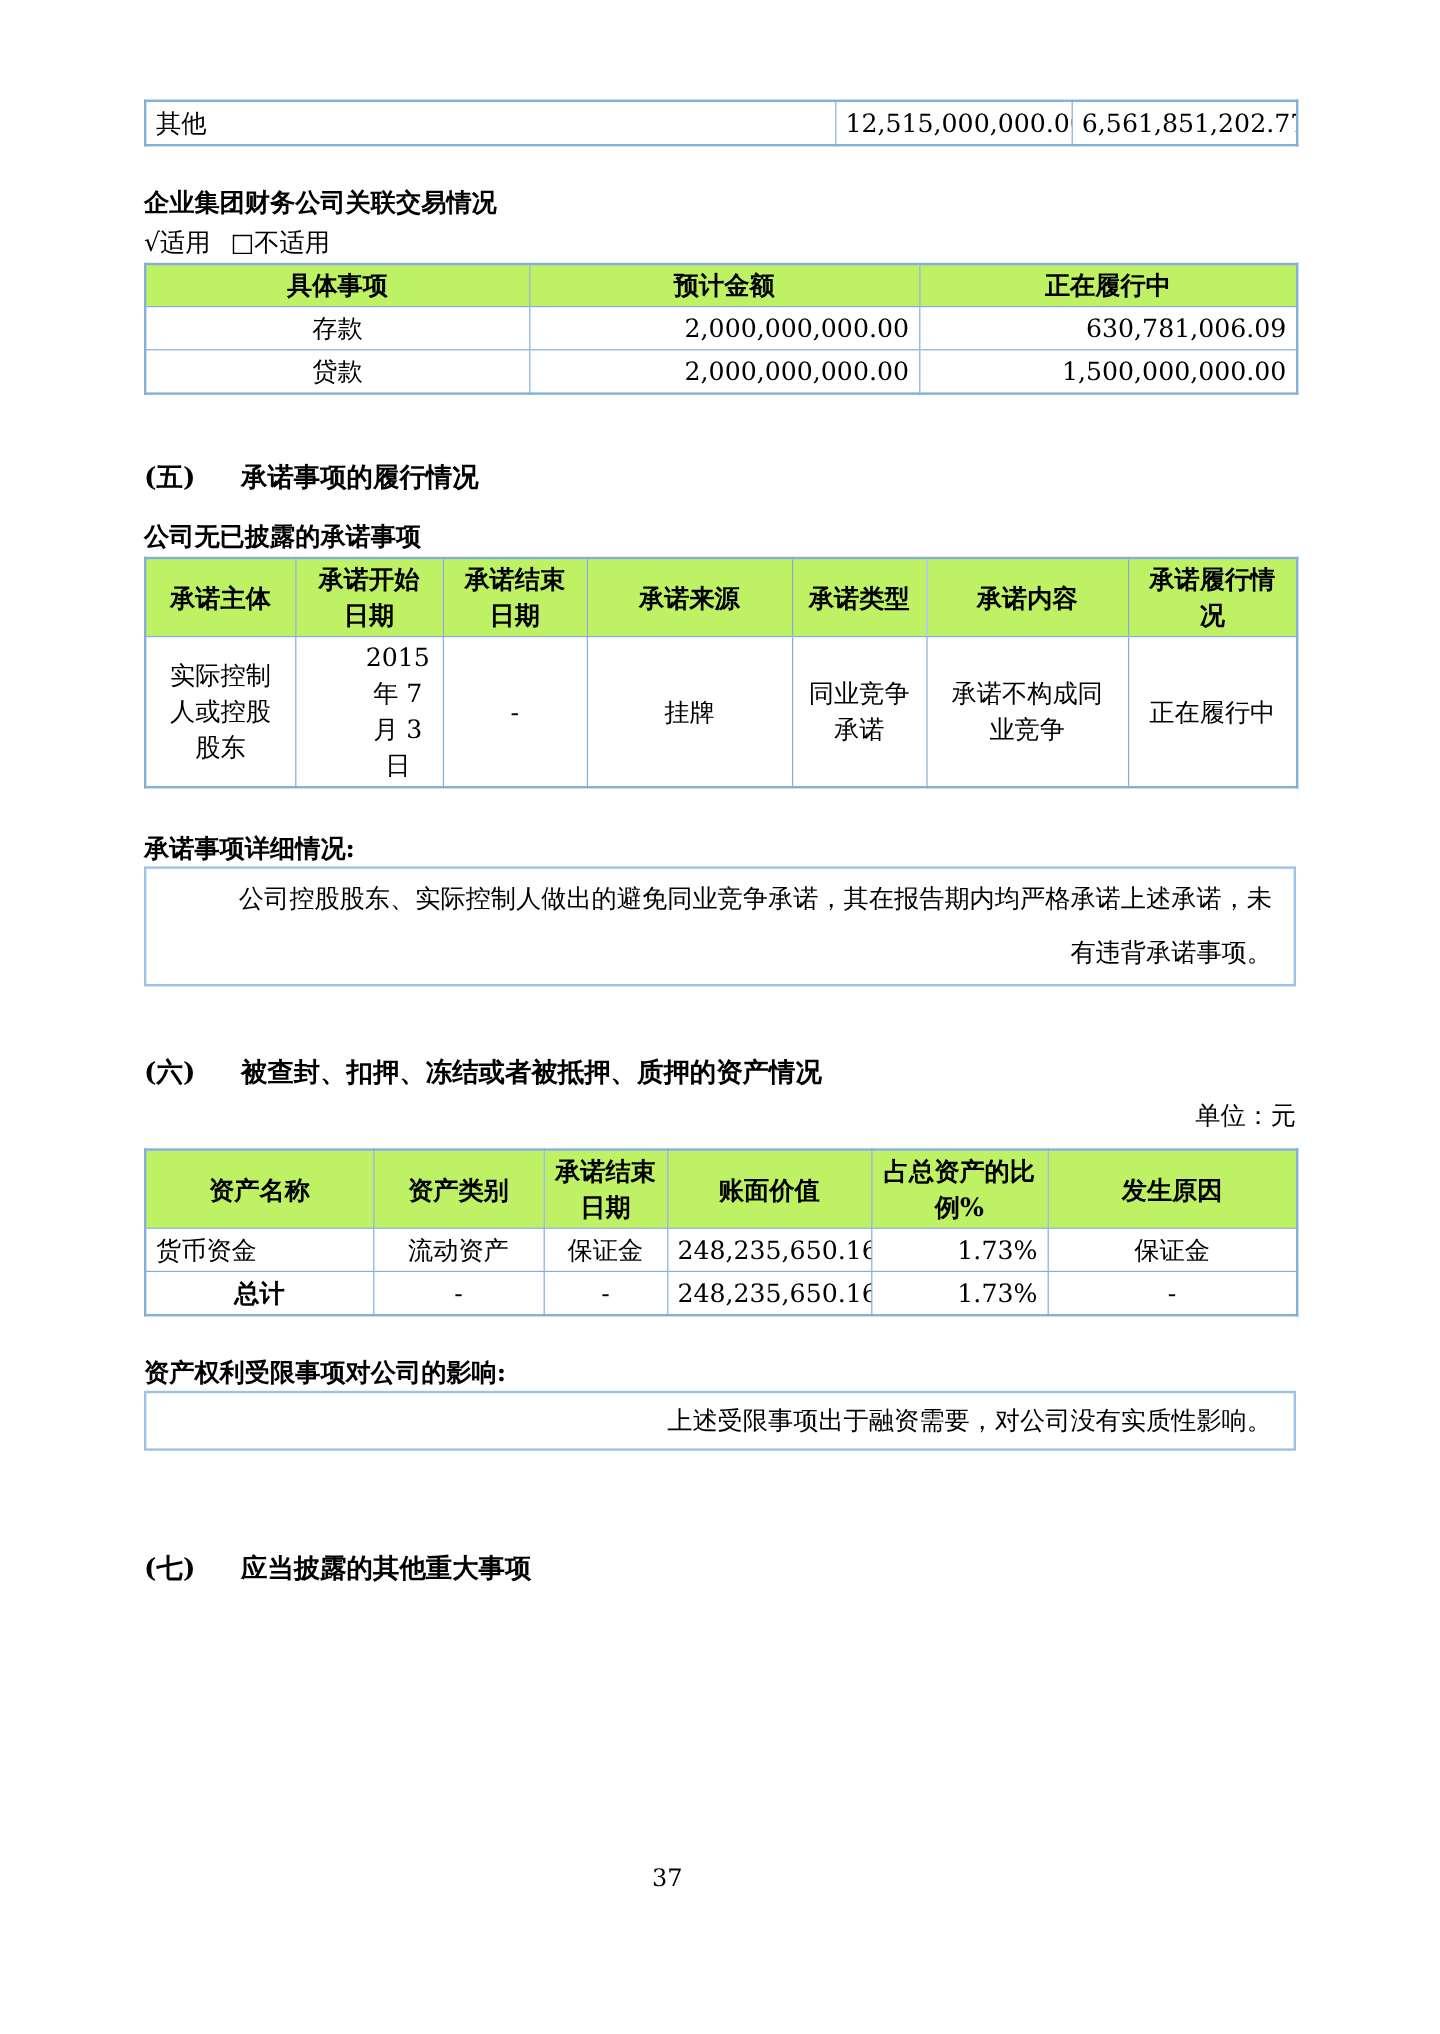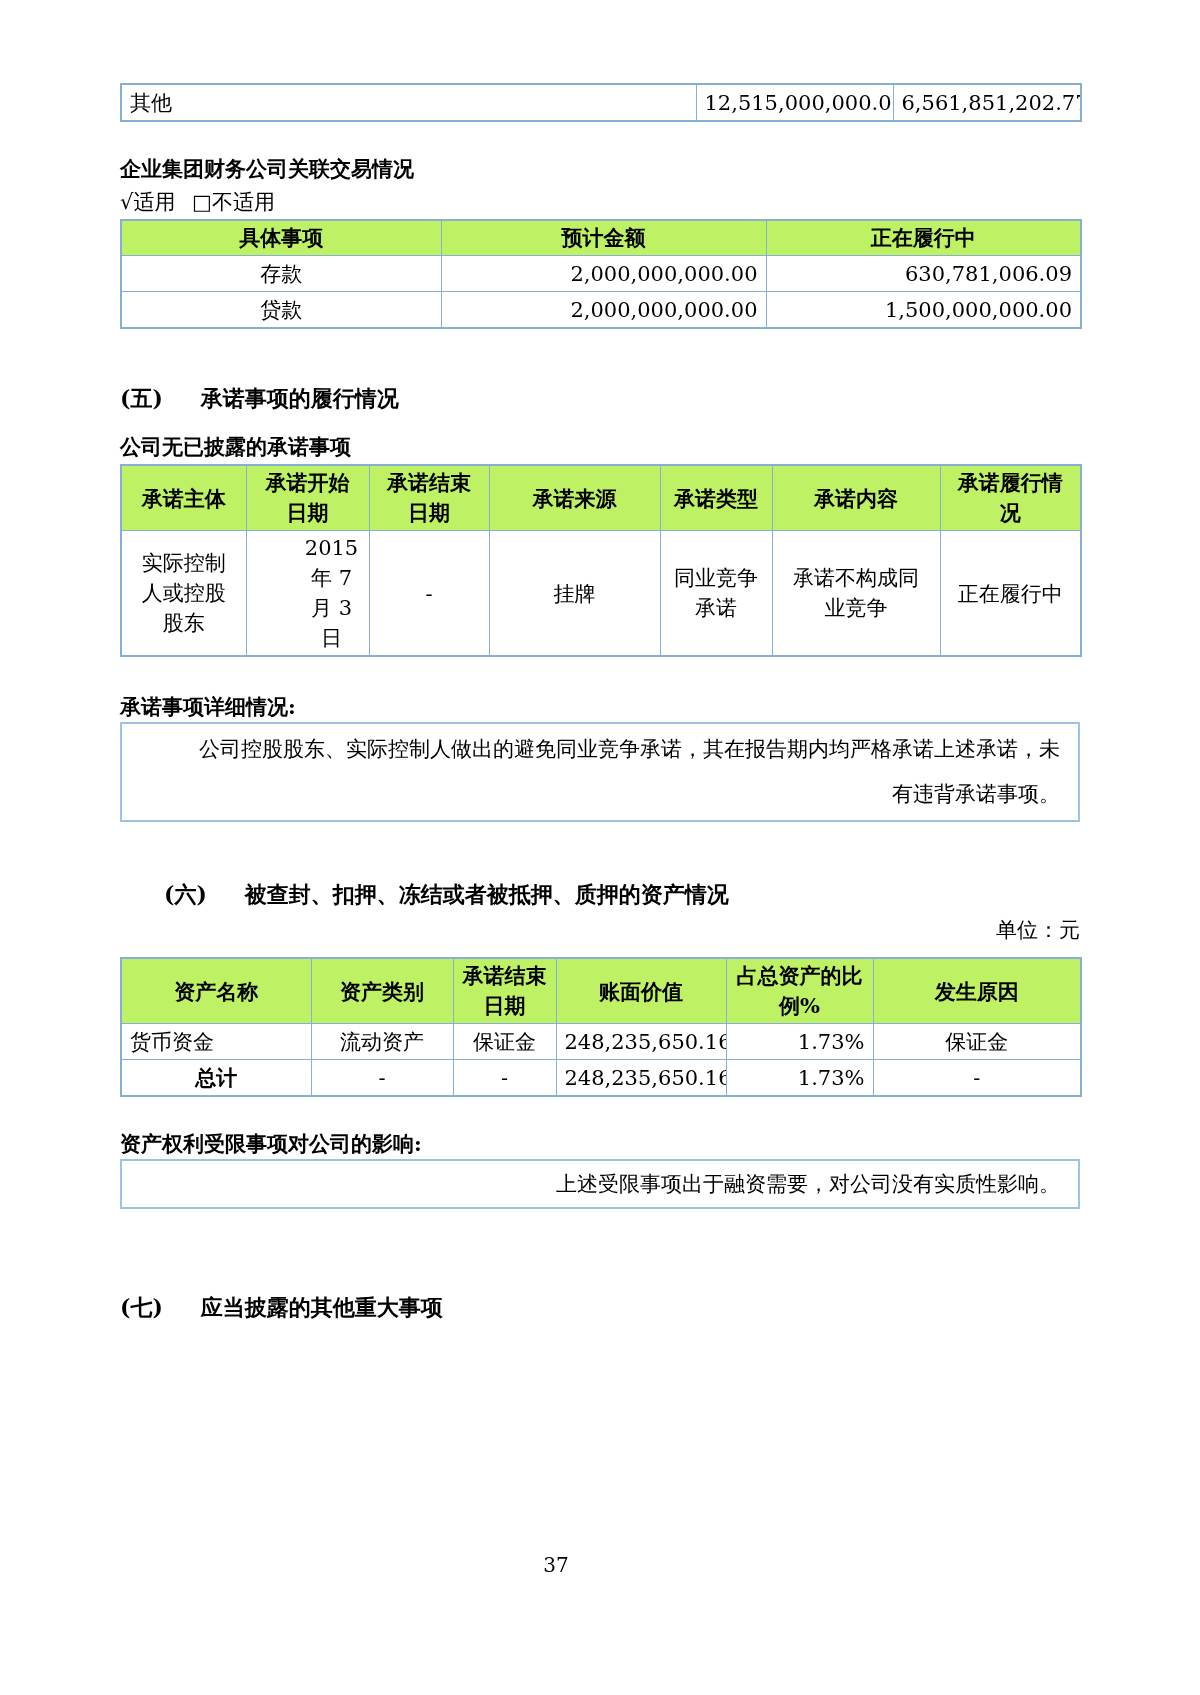--- a/index.html
+++ b/index.html
@@ -31,21 +31,21 @@
   
   .subhead{font-size:21px;font-weight:bold;margin:34px 0 0 0;line-height:26px;}
   .appl{font-size:21px;margin:7px 0 0 0;line-height:26px;}
   .appl span{margin-right:10px;}
   .sec-head{font-size:22px;font-weight:bold;line-height:28px;margin:0;}
   .sec-no{display:inline-block;margin-right:38px;}
   .m-sec5{margin-top:55px;}
   .m-sub5{margin-top:22px;font-size:21px;}
   .m-tbl-commit{margin-top:4px;}
   .m-detail{margin-top:37px;}
-  .m-sec6{margin-top:58px;margin-left:44px;}
+  .m-sec6{margin-top:58px;}
   .unit-line{font-size:21px;text-align:right;margin:9px 0 0 0;line-height:26px;}
   .m-tbl-assets{margin-top:14px;}
   .m-impact{margin-top:34px;}
   .m-sec7{margin-top:84px;}
 
   
   .box{border:2px solid #9CC3E6;font-size:21px;}
   .detail-box{margin-top:2px;padding:3px 18px;line-height:45px;}
   .impact-box{margin-top:2px;padding:2px 18px;line-height:42px;}
   .big-box{margin-top:24px;padding:8px 18px;line-height:46px;}

